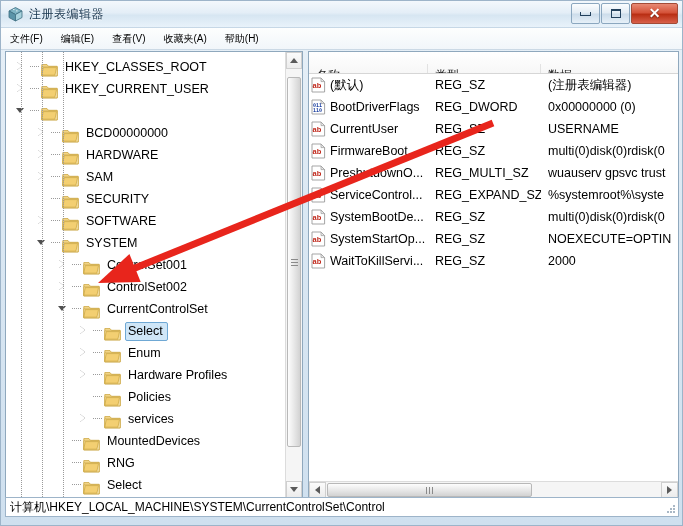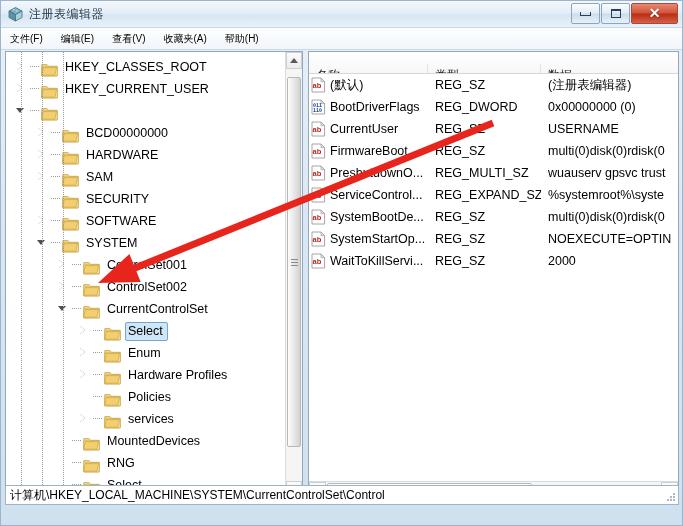--- a/index.html
+++ b/index.html
@@ -237,21 +237,21 @@
   .lrow { display: flex; height: 22px; align-items: center; white-space: nowrap; }
   .lcell { font-size: 12.5px; color: #000; overflow: hidden; white-space: nowrap; }
   .lcell-name { width: 119px; flex: none; display: flex; align-items: center; padding-left: 2px; }
   .lcell-type { width: 113px; flex: none; padding-left: 7px; }
   .lcell-data { flex: 1; padding-left: 7px; }
   .vicon { width: 15px; height: 16px; flex: none; margin-right: 4px; }
 
   
   #statusbar {
     position: absolute;
-    left: 4px; right: 3px; bottom: 20px; height: 20px;
+    left: 4px; right: 3px; bottom: 8px; height: 20px;
     background: #fff;
     border: 1px solid #9db4c9;
     display: flex; align-items: center;
     padding-left: 4px;
     font-size: 12px; color: #000;
     white-space: nowrap; overflow: hidden;
   }
   #status-grip {
     position: absolute; right: 2px; bottom: 2px;
     width: 12px; height: 12px;

